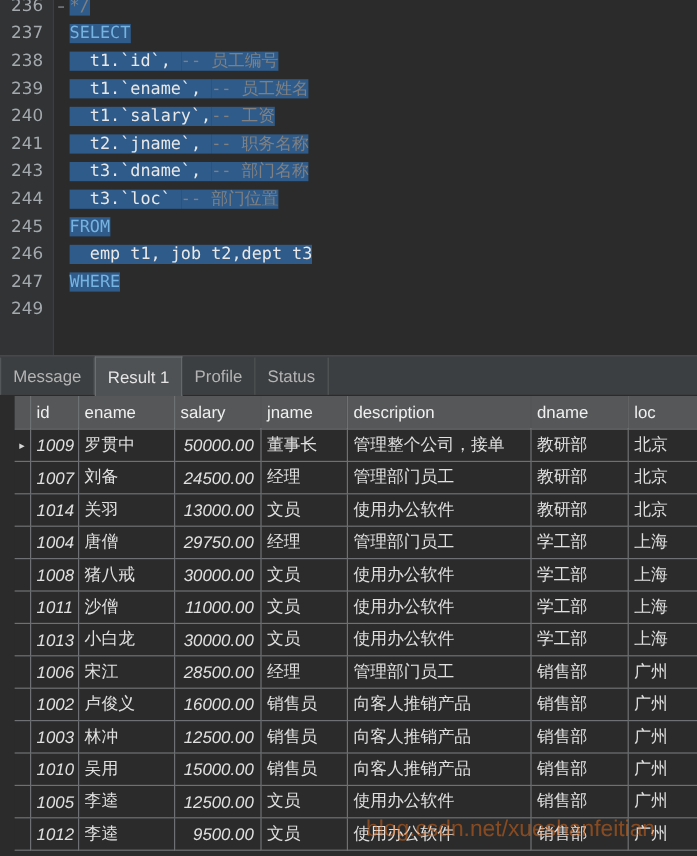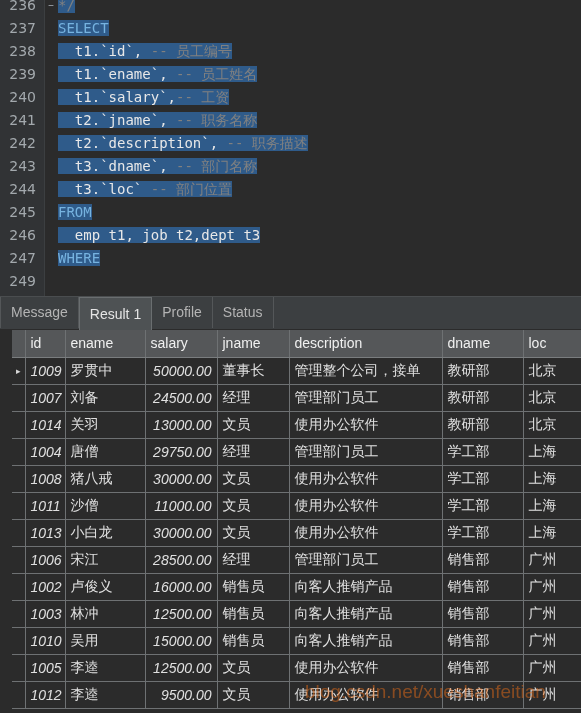--- a/index.html
+++ b/index.html
@@ -85,21 +85,21 @@
   
   .tabbar {
     position: absolute;
     left: 0; top: 296px;
     width: 581px;
     height: 34px;
     background: #3c3f41;
     border-top: 1px solid #4a4d4f;
     border-bottom: 1px solid #2b2b2b;
     display: flex;
-    align-items: flex-start;
+    align-items: center;
     box-sizing: border-box;
   }
   .tab {
     height: 31px;
     line-height: 31px;
     padding: 0 10px;
     font-size: 14px;
     color: #b4b4b4;
     border-right: 1px solid #545759;
     background: #3c3f41;
@@ -195,21 +195,20 @@
 
   <div class="editor">
     <div class="editor-gutter"></div>
     <div class="editor-lines" id="editor-lines">
         <div class="ln-row"><span class="ln-num">236</span><span class="ln-fold">–</span><span class="ln-code"><span class="cmt sel">*/</span></span></div>
         <div class="ln-row"><span class="ln-num">237</span><span class="ln-code"><span class="kw sel">SELECT</span></span></div>
         <div class="ln-row"><span class="ln-num">238</span><span class="ln-code"><span class="idn sel">  t1.`id`, </span><span class="cmt sel">-- 员工编号</span></span></div>
         <div class="ln-row"><span class="ln-num">239</span><span class="ln-code"><span class="idn sel">  t1.`ename`, </span><span class="cmt sel">-- 员工姓名</span></span></div>
         <div class="ln-row"><span class="ln-num">240</span><span class="ln-code"><span class="idn sel">  t1.`salary`,</span><span class="cmt sel">-- 工资</span></span></div>
         <div class="ln-row"><span class="ln-num">241</span><span class="ln-code"><span class="idn sel">  t2.`jname`, </span><span class="cmt sel">-- 职务名称</span></span></div>
-        <div class="ln-row"><span class="ln-num">242</span><span class="ln-code"><span class="idn sel">  t2.`description`, </span><span class="cmt sel">-- 职务描述</span></span></div>
         <div class="ln-row"><span class="ln-num">243</span><span class="ln-code"><span class="idn sel">  t3.`dname`, </span><span class="cmt sel">-- 部门名称</span></span></div>
         <div class="ln-row"><span class="ln-num">244</span><span class="ln-code"><span class="idn sel">  t3.`loc` </span><span class="cmt sel">-- 部门位置</span></span></div>
         <div class="ln-row"><span class="ln-num">245</span><span class="ln-code"><span class="kw sel">FROM</span></span></div>
         <div class="ln-row"><span class="ln-num">246</span><span class="ln-code"><span class="idn sel">  emp t1, job t2,dept t3</span></span></div>
         <div class="ln-row"><span class="ln-num">247</span><span class="ln-code"><span class="kw sel">WHERE</span></span></div>
         <div class="ln-row"><span class="ln-num">249</span><span class="ln-code"></span></div>
       </div>
   </div>
 
   <div class="tabbar" id="tabbar">

